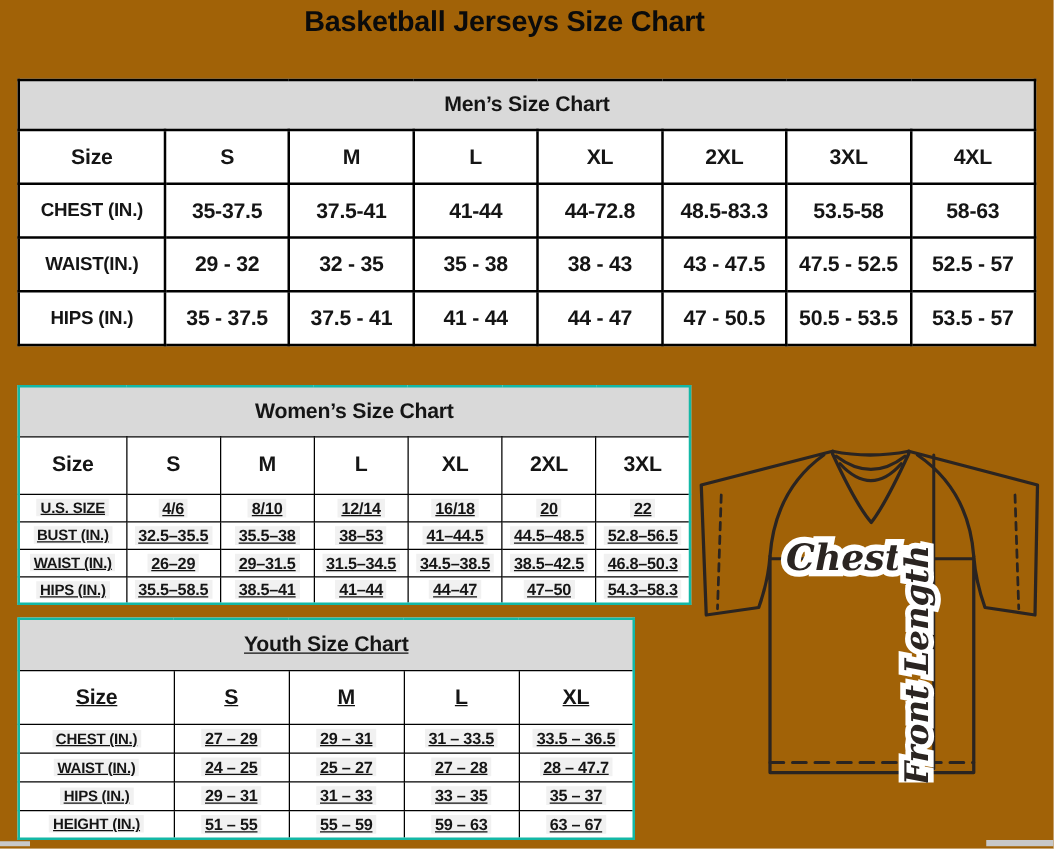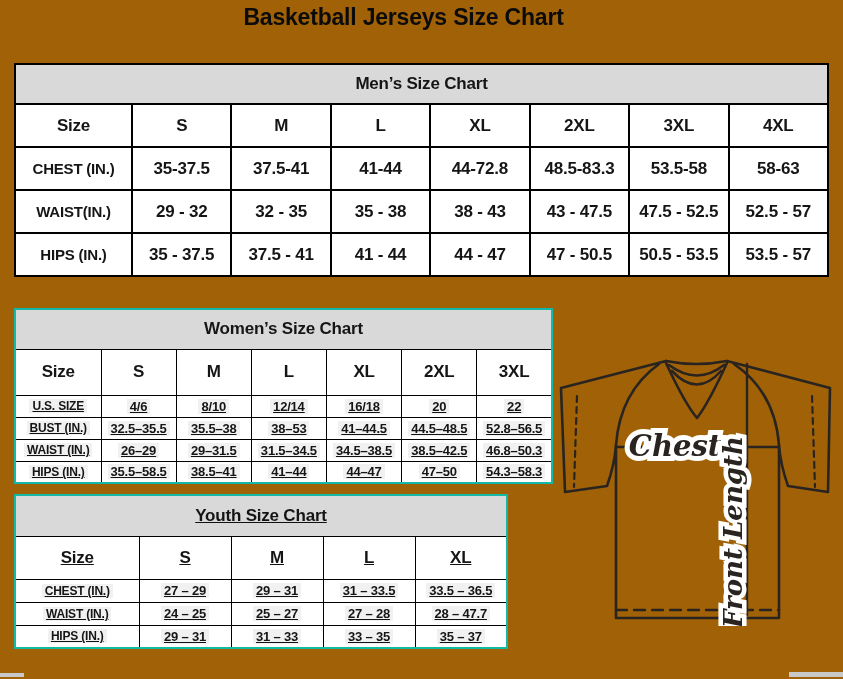--- a/index.html
+++ b/index.html
@@ -204,20 +204,27 @@
           <td><span class="hl">27 – 28</span></td>
           <td><span class="hl">28 – 47.7</span></td>
         </tr>
         <tr class="drow">
           <th class="rl"><span class="hl">HIPS (IN.)</span></th>
           <td><span class="hl">29 – 31</span></td>
           <td><span class="hl">31 – 33</span></td>
           <td><span class="hl">33 – 35</span></td>
           <td><span class="hl">35 – 37</span></td>
         </tr>
+        <tr class="drow">
+          <th class="rl"><span class="hl">HEIGHT (IN.)</span></th>
+          <td><span class="hl">51 – 55</span></td>
+          <td><span class="hl">55 – 59</span></td>
+          <td><span class="hl">59 – 63</span></td>
+          <td><span class="hl">63 – 67</span></td>
+        </tr>
       </tbody>
     </table>
 
   <svg id="jersey" viewBox="0 0 275 272">
     <g fill="none" stroke="#2a2421" stroke-width="2.6" stroke-linejoin="round" stroke-linecap="round">
 
       <path d="M108,9 L3,36 L7,140 L49,134 C54,120 57,106 58,93
                L58,266 L221,266 L221,93 C222,106 225,120 230,134 L270,140 L272,36 L169,9"></path>
 
       <path d="M101,12 Q62,40 58,93"></path>

